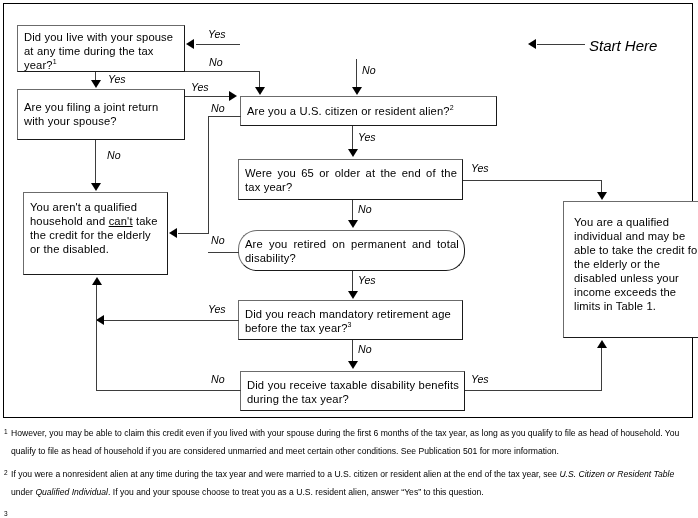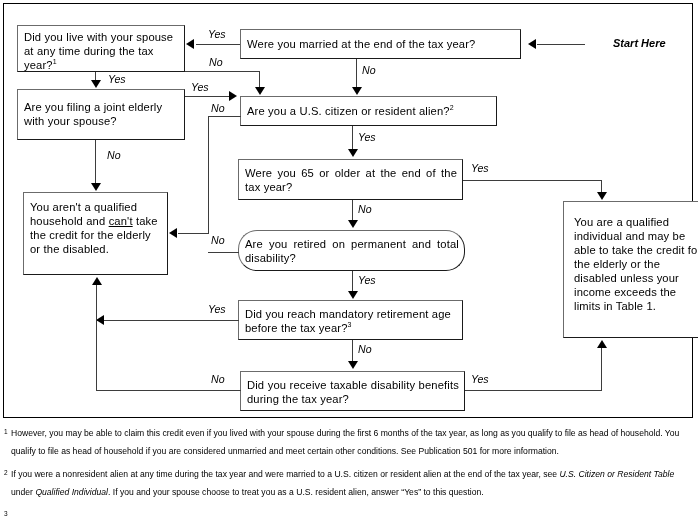--- a/index.html
+++ b/index.html
@@ -58,26 +58,25 @@
   .lbl {
     position: absolute;
     font-size: 10.6px;
     font-style: italic;
     color: #000;
     white-space: nowrap;
     line-height: 12px;
   }
   .start {
     position: absolute;
-    font-size: 11px;
+    font-size: 15px;
     font-style: italic;
-    font-weight: bold;
+    font-weight: normal;
     color: #000;
     white-space: nowrap;
-    margin-left: 24px;
   }
   .line-h {
     position: absolute;
     height: 0;
     border-top: 1px solid #3d3d3d;
   }
   .line-v {
     position: absolute;
     width: 0;
     border-left: 1px solid #3d3d3d;
@@ -122,30 +121,27 @@
 
   <div id="frame"></div>
 
   <div id="diagram">
 
     <div class="box" style="left:17px; top:25px; width:168px; height:47px;">
       <span>Did you live with your spouse at any time during the tax year?</span><sup>1</sup>
     </div>
 
     <div class="box" style="left:17px; top:89px; width:168px; height:51px; padding-top:10px;">
-      <span>Are you filing a joint elderly with your spouse?</span>
+      <span>Are you filing a joint return with your spouse?</span>
     </div>
 
     <div class="box" style="left:23px; top:192px; width:145px; height:83px; padding-top:7px;">
       <span>You aren't a qualified household and </span><u>can't</u><span> take the credit for the elderly or the disabled.</span>
     </div>
 
-    <div class="box" style="left:240px; top:29px; width:281px; height:30px; padding-top:7px;">
-      <span>Were you married at the end of the tax year?</span>
-    </div>
 
     <div class="box" style="left:240px; top:96px; width:257px; height:30px; padding-top:7px;">
       <span>Are you a U.S. citizen or resident alien?</span><sup>2</sup>
     </div>
 
     <div class="box justify" style="left:238px; top:159px; width:225px; height:41px; padding-top:6px;">
       <span>Were you 65 or older at the end of the tax year?</span>
     </div>
 
     <div class="box justify" style="left:238px; top:230px; width:227px; height:41px; padding-top:6px;border-radius:19px;">

